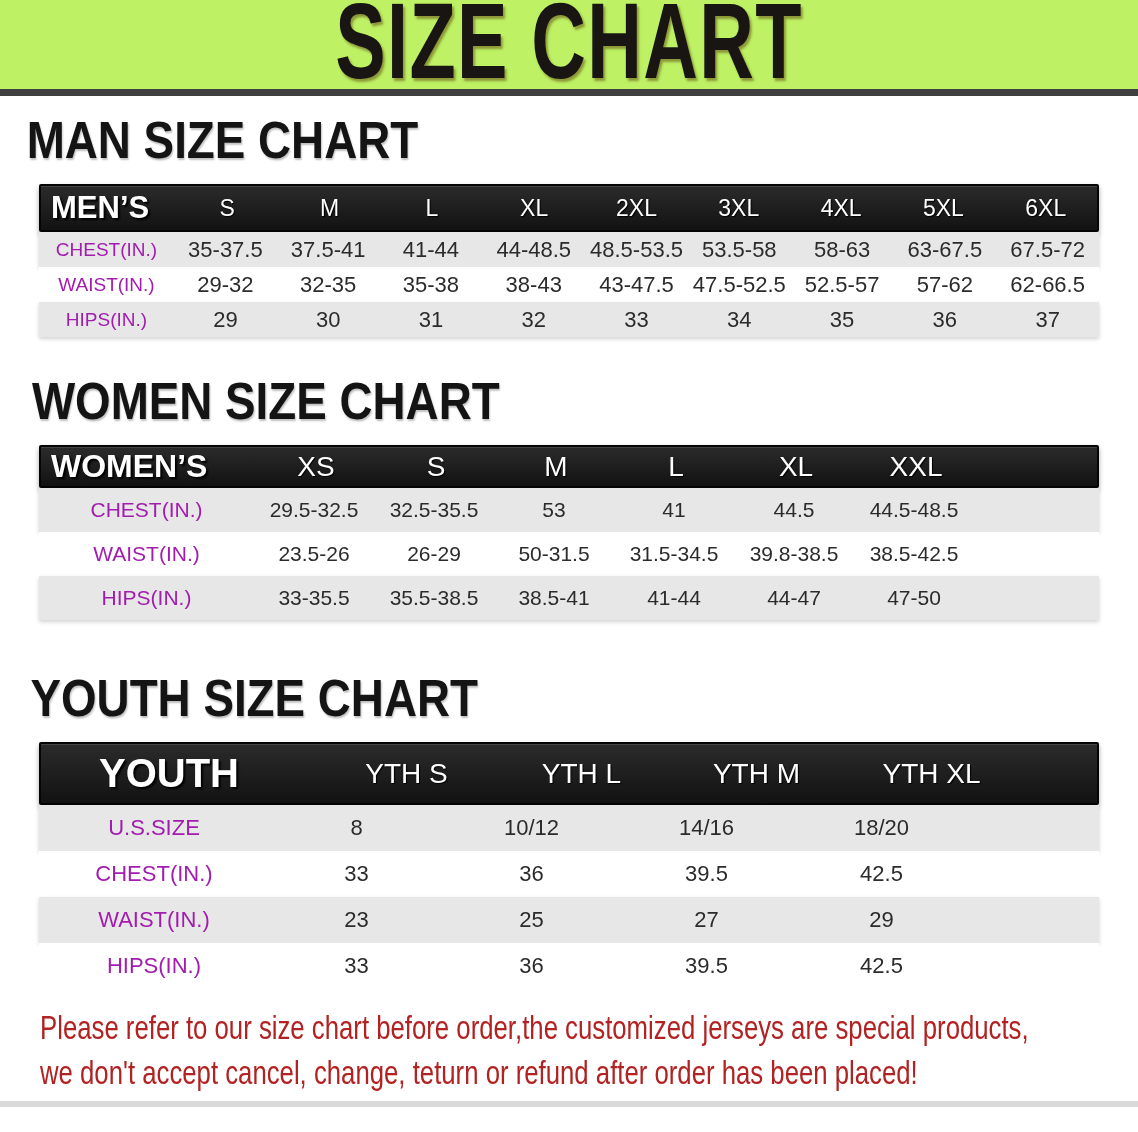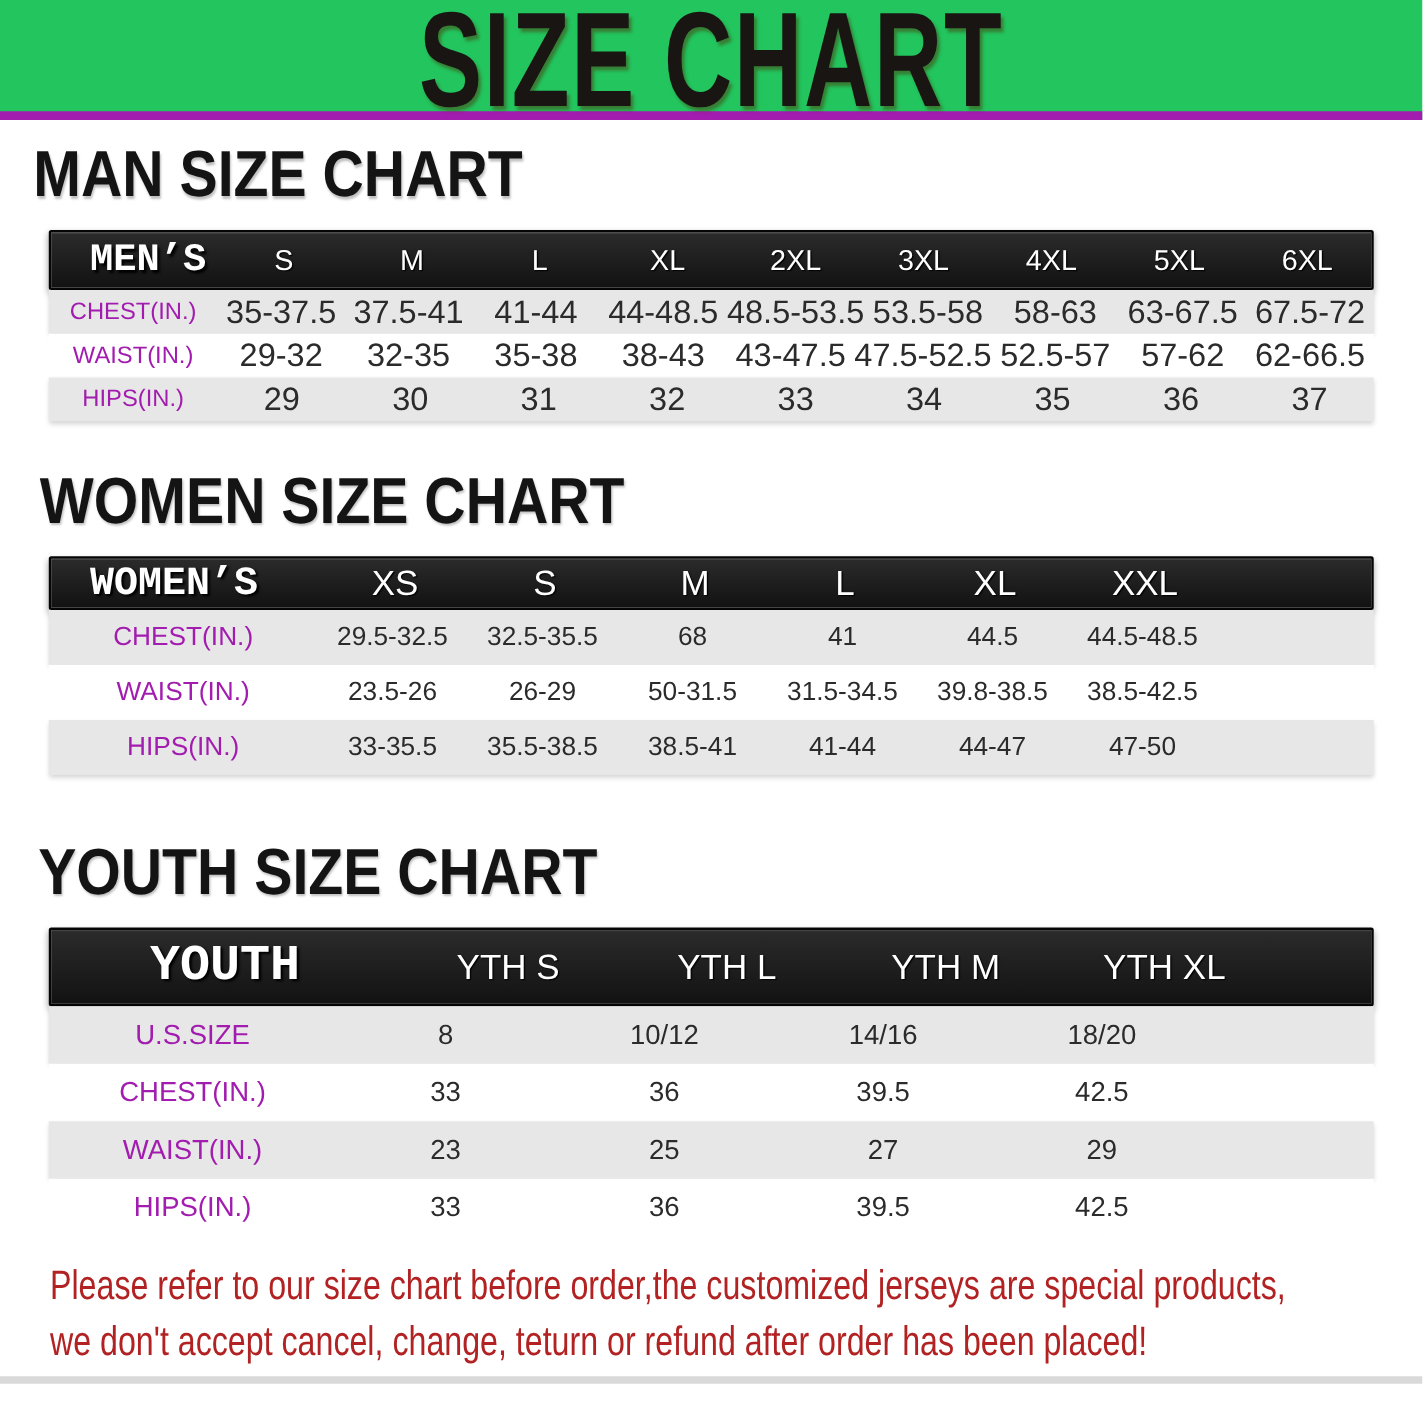--- a/index.html
+++ b/index.html
@@ -1,55 +1,55 @@
 <!DOCTYPE html>
 <html><head>
 <meta charset="utf-8">
 <style>
   * { margin:0; padding:0; box-sizing:border-box; }
   html,body { width:1138px; height:1132px; overflow:hidden; background:#ffffff;
               font-family:"Liberation Sans", sans-serif; }
 
   
-  .banner { width:1138px; height:96px; background:#22c55e; border-bottom:7px solid #a21caf;
-            display:flex; align-items:flex-start; justify-content:center; }
+  .banner { width:1138px; height:96px; background:#bef264; border-bottom:7px solid #404040;
+            display:flex; align-items:flex-end; justify-content:center; }
   .banner-title { display:inline-block; font-size:108px; font-weight:bold; color:#181512;
                   letter-spacing:2px; transform:scaleX(0.70); white-space:nowrap;
                   text-shadow:3px 3px 3px rgba(80,40,0,0.45); line-height:96px; }
 
   
   .section-title { }
   .section-title span { display:inline-block; font-size:52px; font-weight:bold; color:#141414;
                         transform:scaleX(0.88); white-space:nowrap; letter-spacing:0px;
                         text-shadow:1px 2px 2px rgba(0,0,0,0.25); }
   .t1 { margin-top:14px; }
   .t2 { margin-top:34px; }
   .t3 { margin-top:48px; }
 
   
   .size-table { width:1060px; margin:14px auto 0 auto; }
   .thead { display:flex; align-items:center; background:linear-gradient(180deg,#2b2b2b,#121212);
            border:2px solid #050505; box-shadow:0 3px 5px rgba(0,0,0,0.35), inset 0 1px 0 rgba(255,255,255,0.12);
            border-radius:2px; color:#ffffff; }
-  .th-label { font-weight:bold; padding-left:31px; text-shadow:2px 2px 2px #000; white-space:nowrap;font-family:Liberation Mono, monospace; }
+  .th-label { font-weight:bold; padding-left:10px; text-shadow:2px 2px 2px #000; white-space:nowrap; }
   .th { text-align:center; white-space:nowrap; text-shadow:1px 1px 1px #000; }
   .trow { display:flex; align-items:center; }
   .trow.odd { background:#E7E7E7; box-shadow:0 2px 4px rgba(0,0,0,0.18); }
   .trow.even { background:#ffffff; }
   .row-label { text-align:center; color:#a21caf; white-space:nowrap; }
   .cell { text-align:center; color:#2b2b2b; white-space:nowrap; }
   .spacer { flex:1; }
 
   
   .men .thead { height:48px; }
   .men .th-label { width:135px; font-size:31px; }
   .men .th { flex:1; font-size:23px; }
   .men .trow { height:35px; }
   .men .row-label { width:135px; font-size:19px; }
-  .men .cell { flex:1; font-size:26px; }
+  .men .cell { flex:1; font-size:22px; }
 
   
   .women .thead { height:43px; }
   .women .th-label { width:215px; font-size:32px; }
   .women .th { width:120px; font-size:28px; }
   .women .trow { height:44px; }
   .women .row-label { width:215px; font-size:21px; }
   .women .cell { width:120px; font-size:21px; }
 
   
@@ -141,21 +141,21 @@
     <div class="th">M</div>
     <div class="th">L</div>
     <div class="th">XL</div>
     <div class="th">XXL</div>
     <div class="spacer"></div>
   </div>
   <div class="trow odd">
     <div class="row-label">CHEST(IN.)</div>
     <div class="cell">29.5-32.5</div>
     <div class="cell">32.5-35.5</div>
-    <div class="cell">68</div>
+    <div class="cell">53</div>
     <div class="cell">41</div>
     <div class="cell">44.5</div>
     <div class="cell">44.5-48.5</div>
     <div class="spacer"></div>
   </div>
   <div class="trow even">
     <div class="row-label">WAIST(IN.)</div>
     <div class="cell">23.5-26</div>
     <div class="cell">26-29</div>
     <div class="cell">50-31.5</div>

